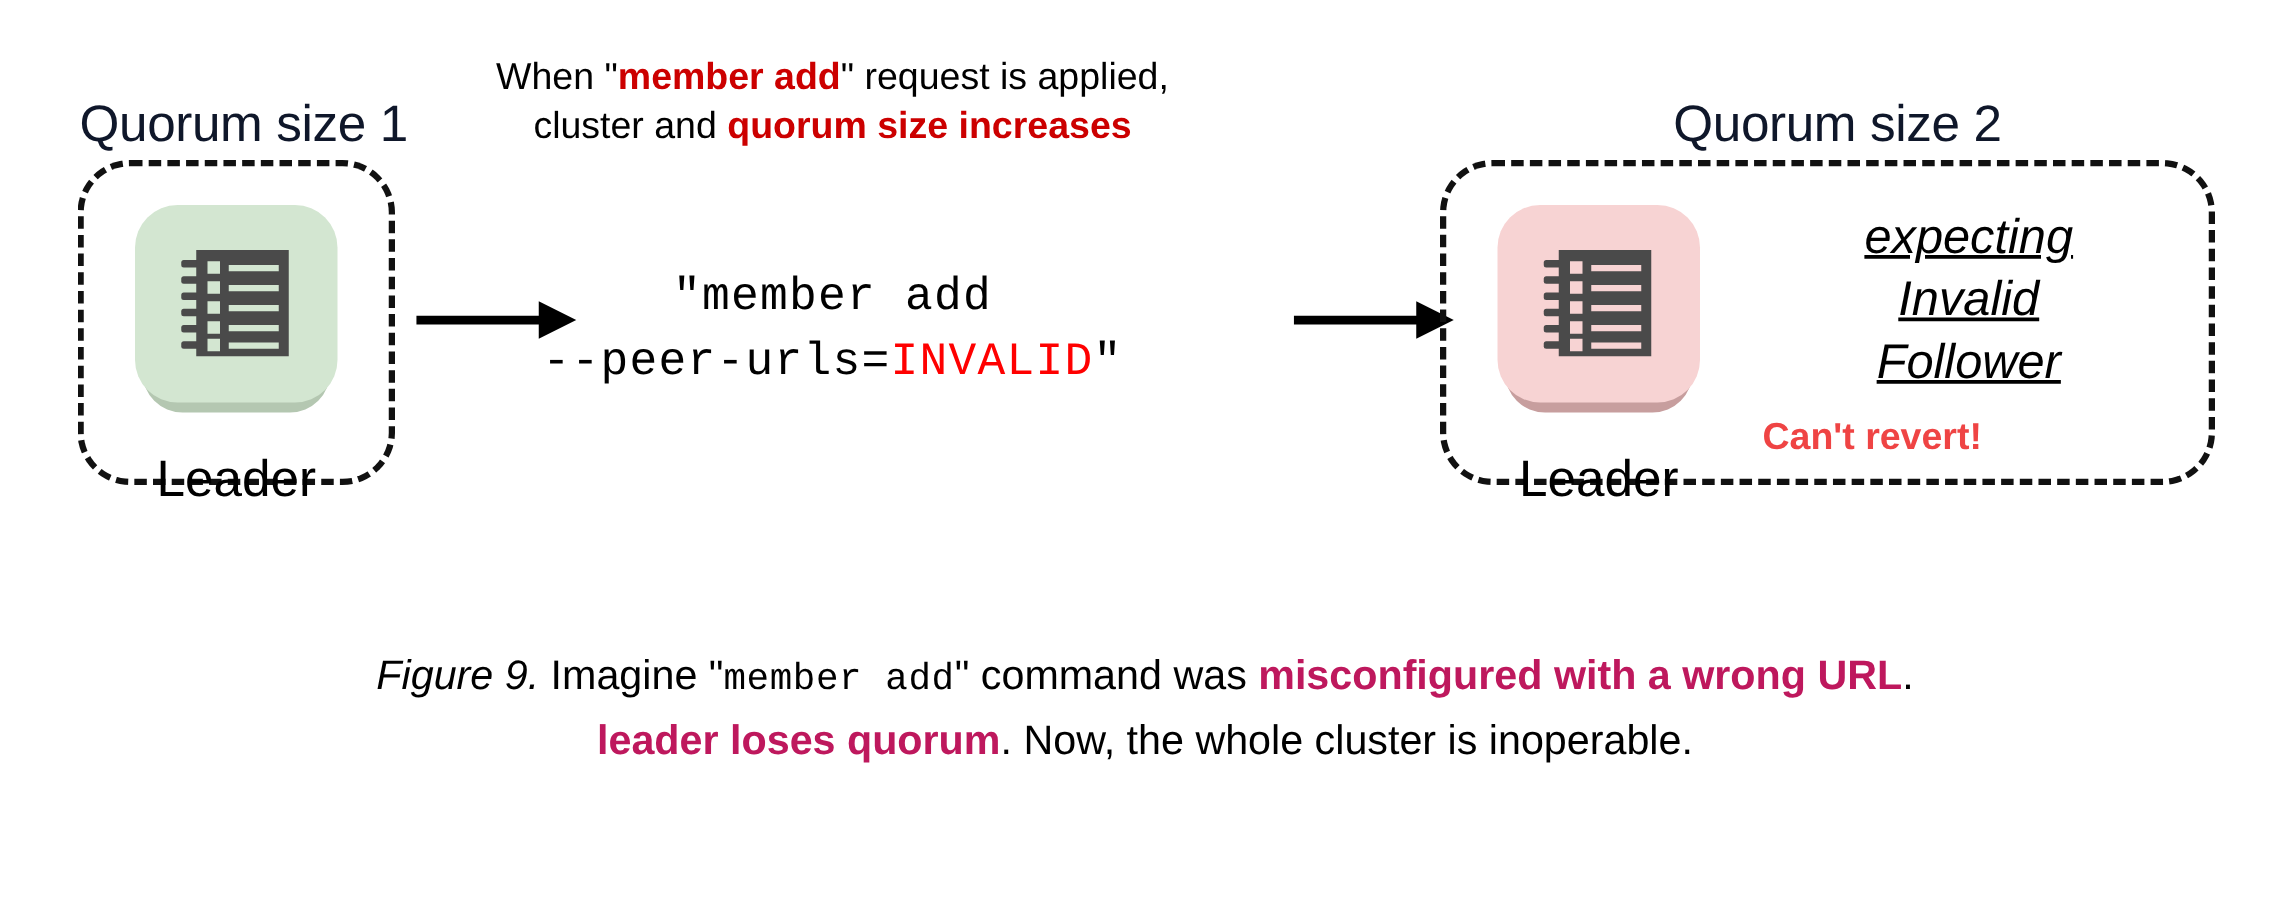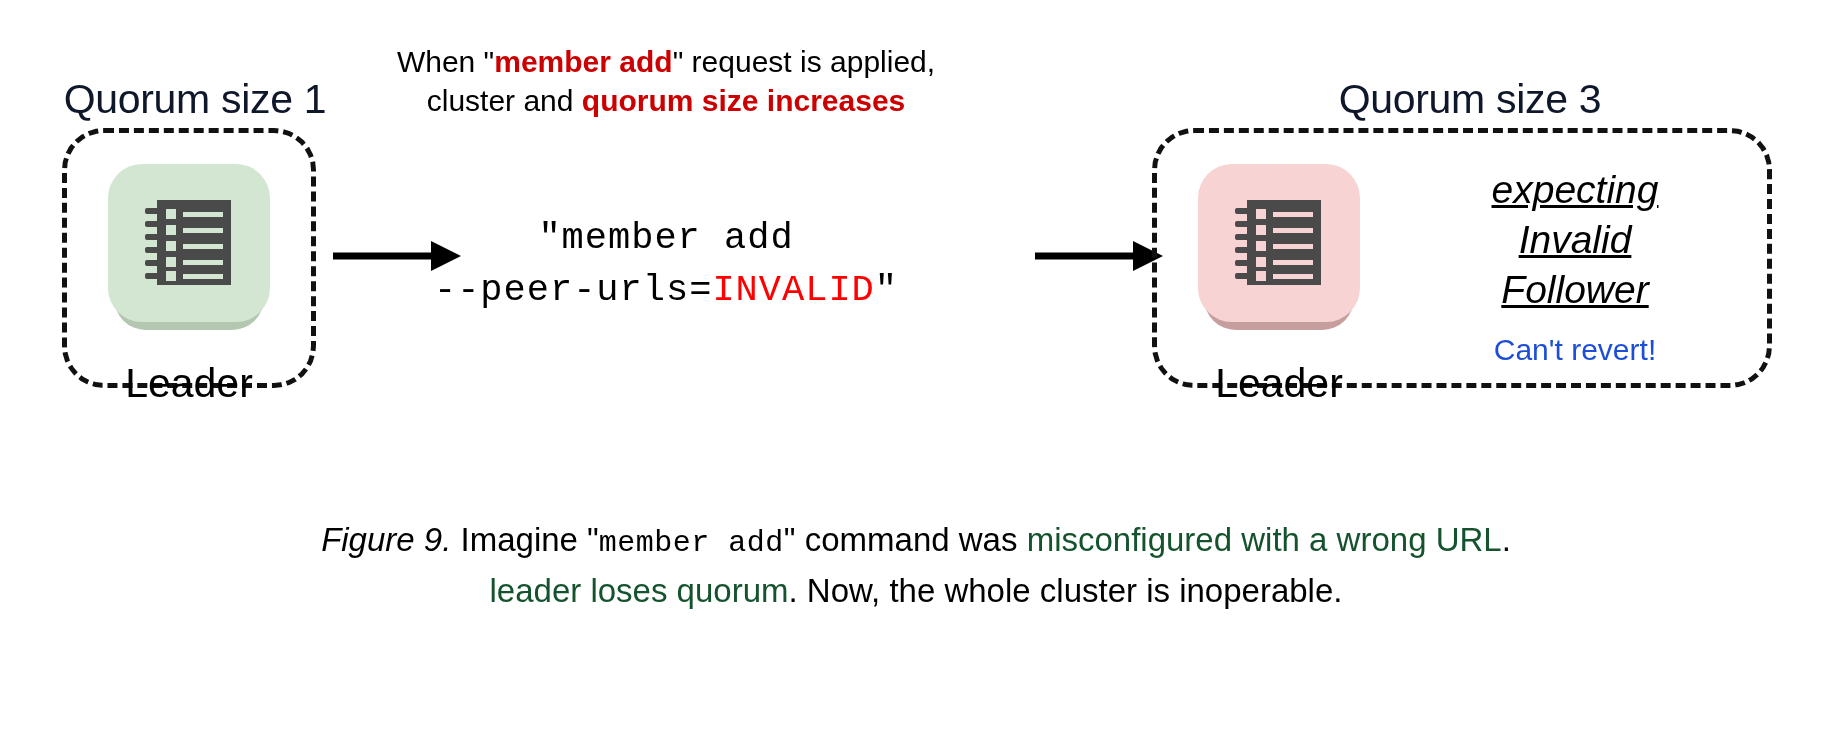--- a/index.html
+++ b/index.html
@@ -93,24 +93,23 @@
   .cmd .inv { color: #FF0000; }
 
   .status-italic {
     font-style: italic;
     font-size: 39px;
     line-height: 50px;
     text-align: center;
     white-space: nowrap;
   }
   .cant-revert {
-    color: #1d4ed8;
-    font-weight: normal;
+    color: #ef4444;
+    font-weight: bold;
     font-size: 30px;
-    text-align: center;
     white-space: nowrap;
   }
 
   
   .arrow svg { display: block; }
 
   
   .figure-caption {
     position: absolute;
     left: 0;
@@ -120,21 +119,21 @@
     font-size: 33px;
     line-height: 48px;
     color: #000;
   }
   .figure-caption .fignum { font-style: italic; }
   .figure-caption .mono {
     font-family: "Liberation Mono", "DejaVu Sans Mono", monospace;
     font-size: 30px;
     letter-spacing: 0.5px;
   }
-  .figure-caption .rd { color: #14532d; font-weight: normal; }
+  .figure-caption .rd { color: #be185d; font-weight: bold; }
 </style>
 </head>
 <body>
 
 <div class="abs quorum-title" style="left:50px; top:76px; width:290px; text-align:center;">Quorum size 1</div>
 
 <div class="abs cluster-box" style="left:62px; top:128px; width:254px; height:260px;"></div>
 
 <div class="node" style="left:108px; top:164px;">
   <div style="position:relative; width:162px; height:172px;">
@@ -190,21 +189,21 @@
   <div><span>--peer-urls=</span><span class="inv">INVALID</span><span>"</span></div>
 </div>
 
 <div class="abs arrow" style="left:1035px; top:239px;">
   <svg width="130" height="34" viewBox="0 0 130 34" aria-hidden="true">
     <line x1="0" y1="17" x2="103" y2="17" stroke="#000" stroke-width="7"></line>
     <polygon points="98,2 128,17 98,32" fill="#000"></polygon>
   </svg>
 </div>
 
-<div class="abs quorum-title" style="left:1160px; top:76px; width:620px; text-align:center;">Quorum size 3</div>
+<div class="abs quorum-title" style="left:1160px; top:76px; width:620px; text-align:center;">Quorum size 2</div>
 
 <div class="abs cluster-box" style="left:1152px; top:128px; width:620px; height:260px;"></div>
 
 <div class="node" style="left:1198px; top:164px;">
   <div style="position:relative; width:162px; height:172px;">
     <div class="node-shadow pink"></div>
     <div class="node-tile pink" style="position:absolute; left:0; top:0;">
       <span class="node-tile-inner">
         <svg width="92" height="92" viewBox="0 0 92 92" aria-hidden="true">
           <g fill="#4a4a4a">

